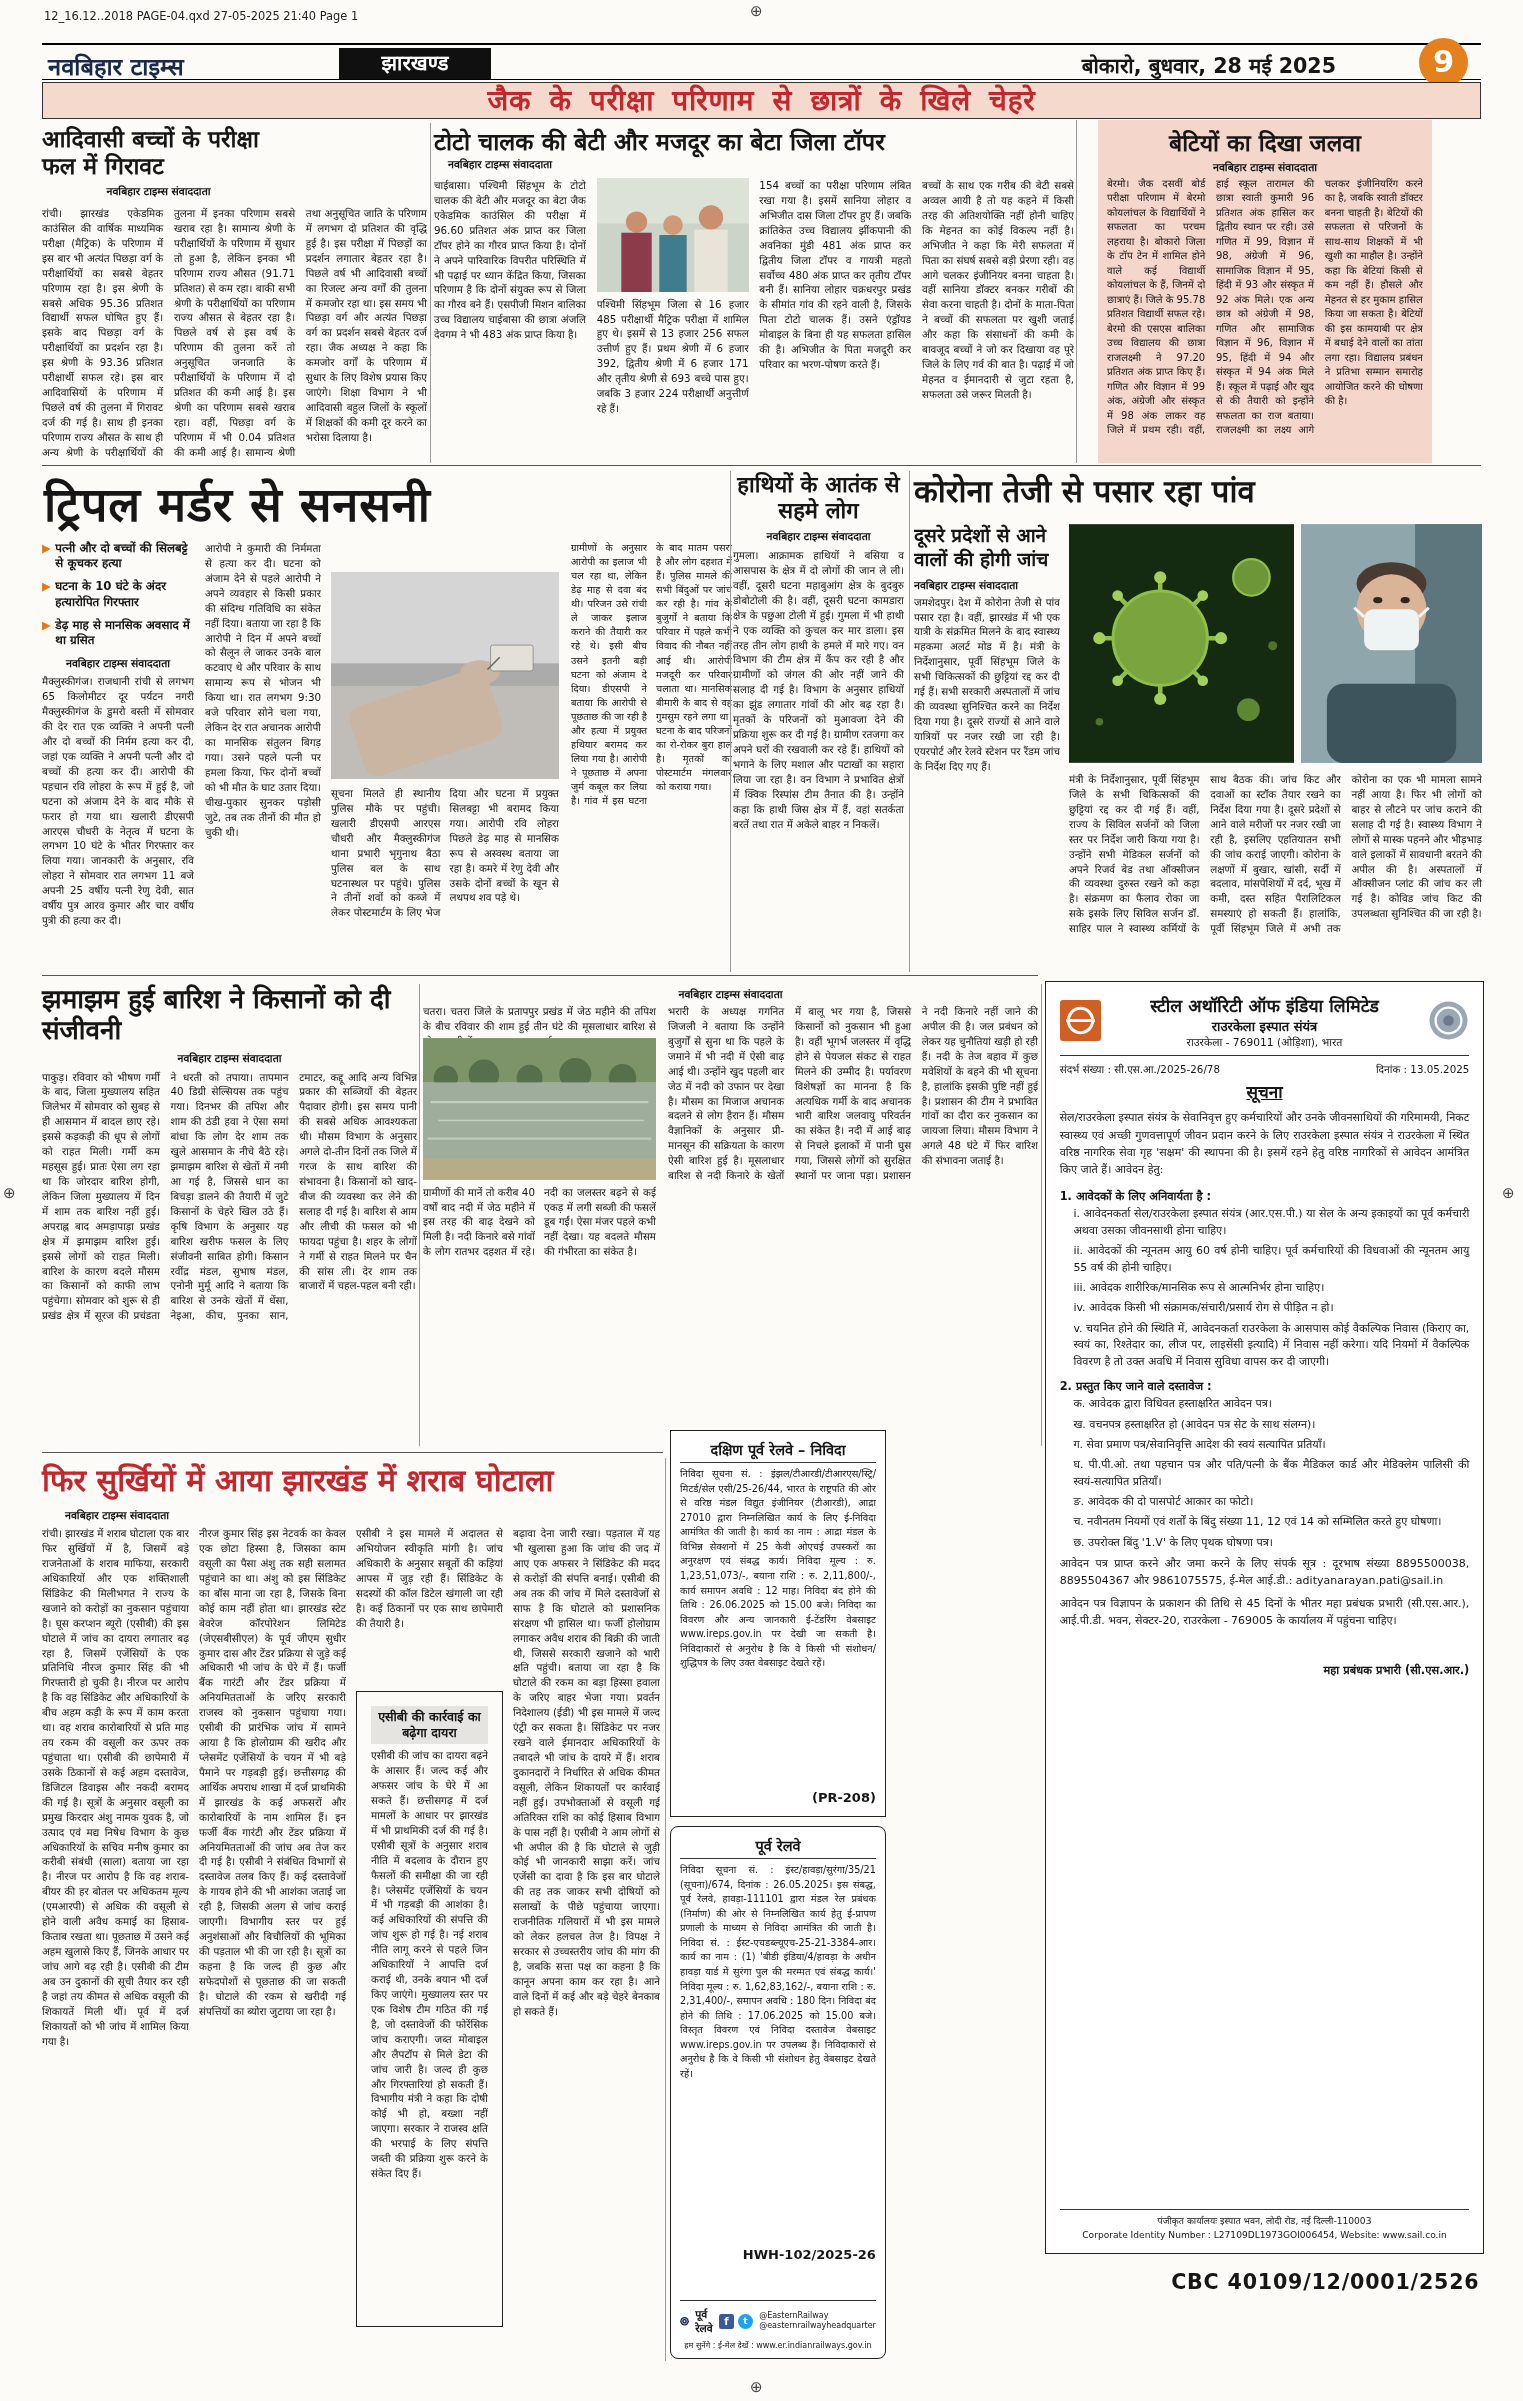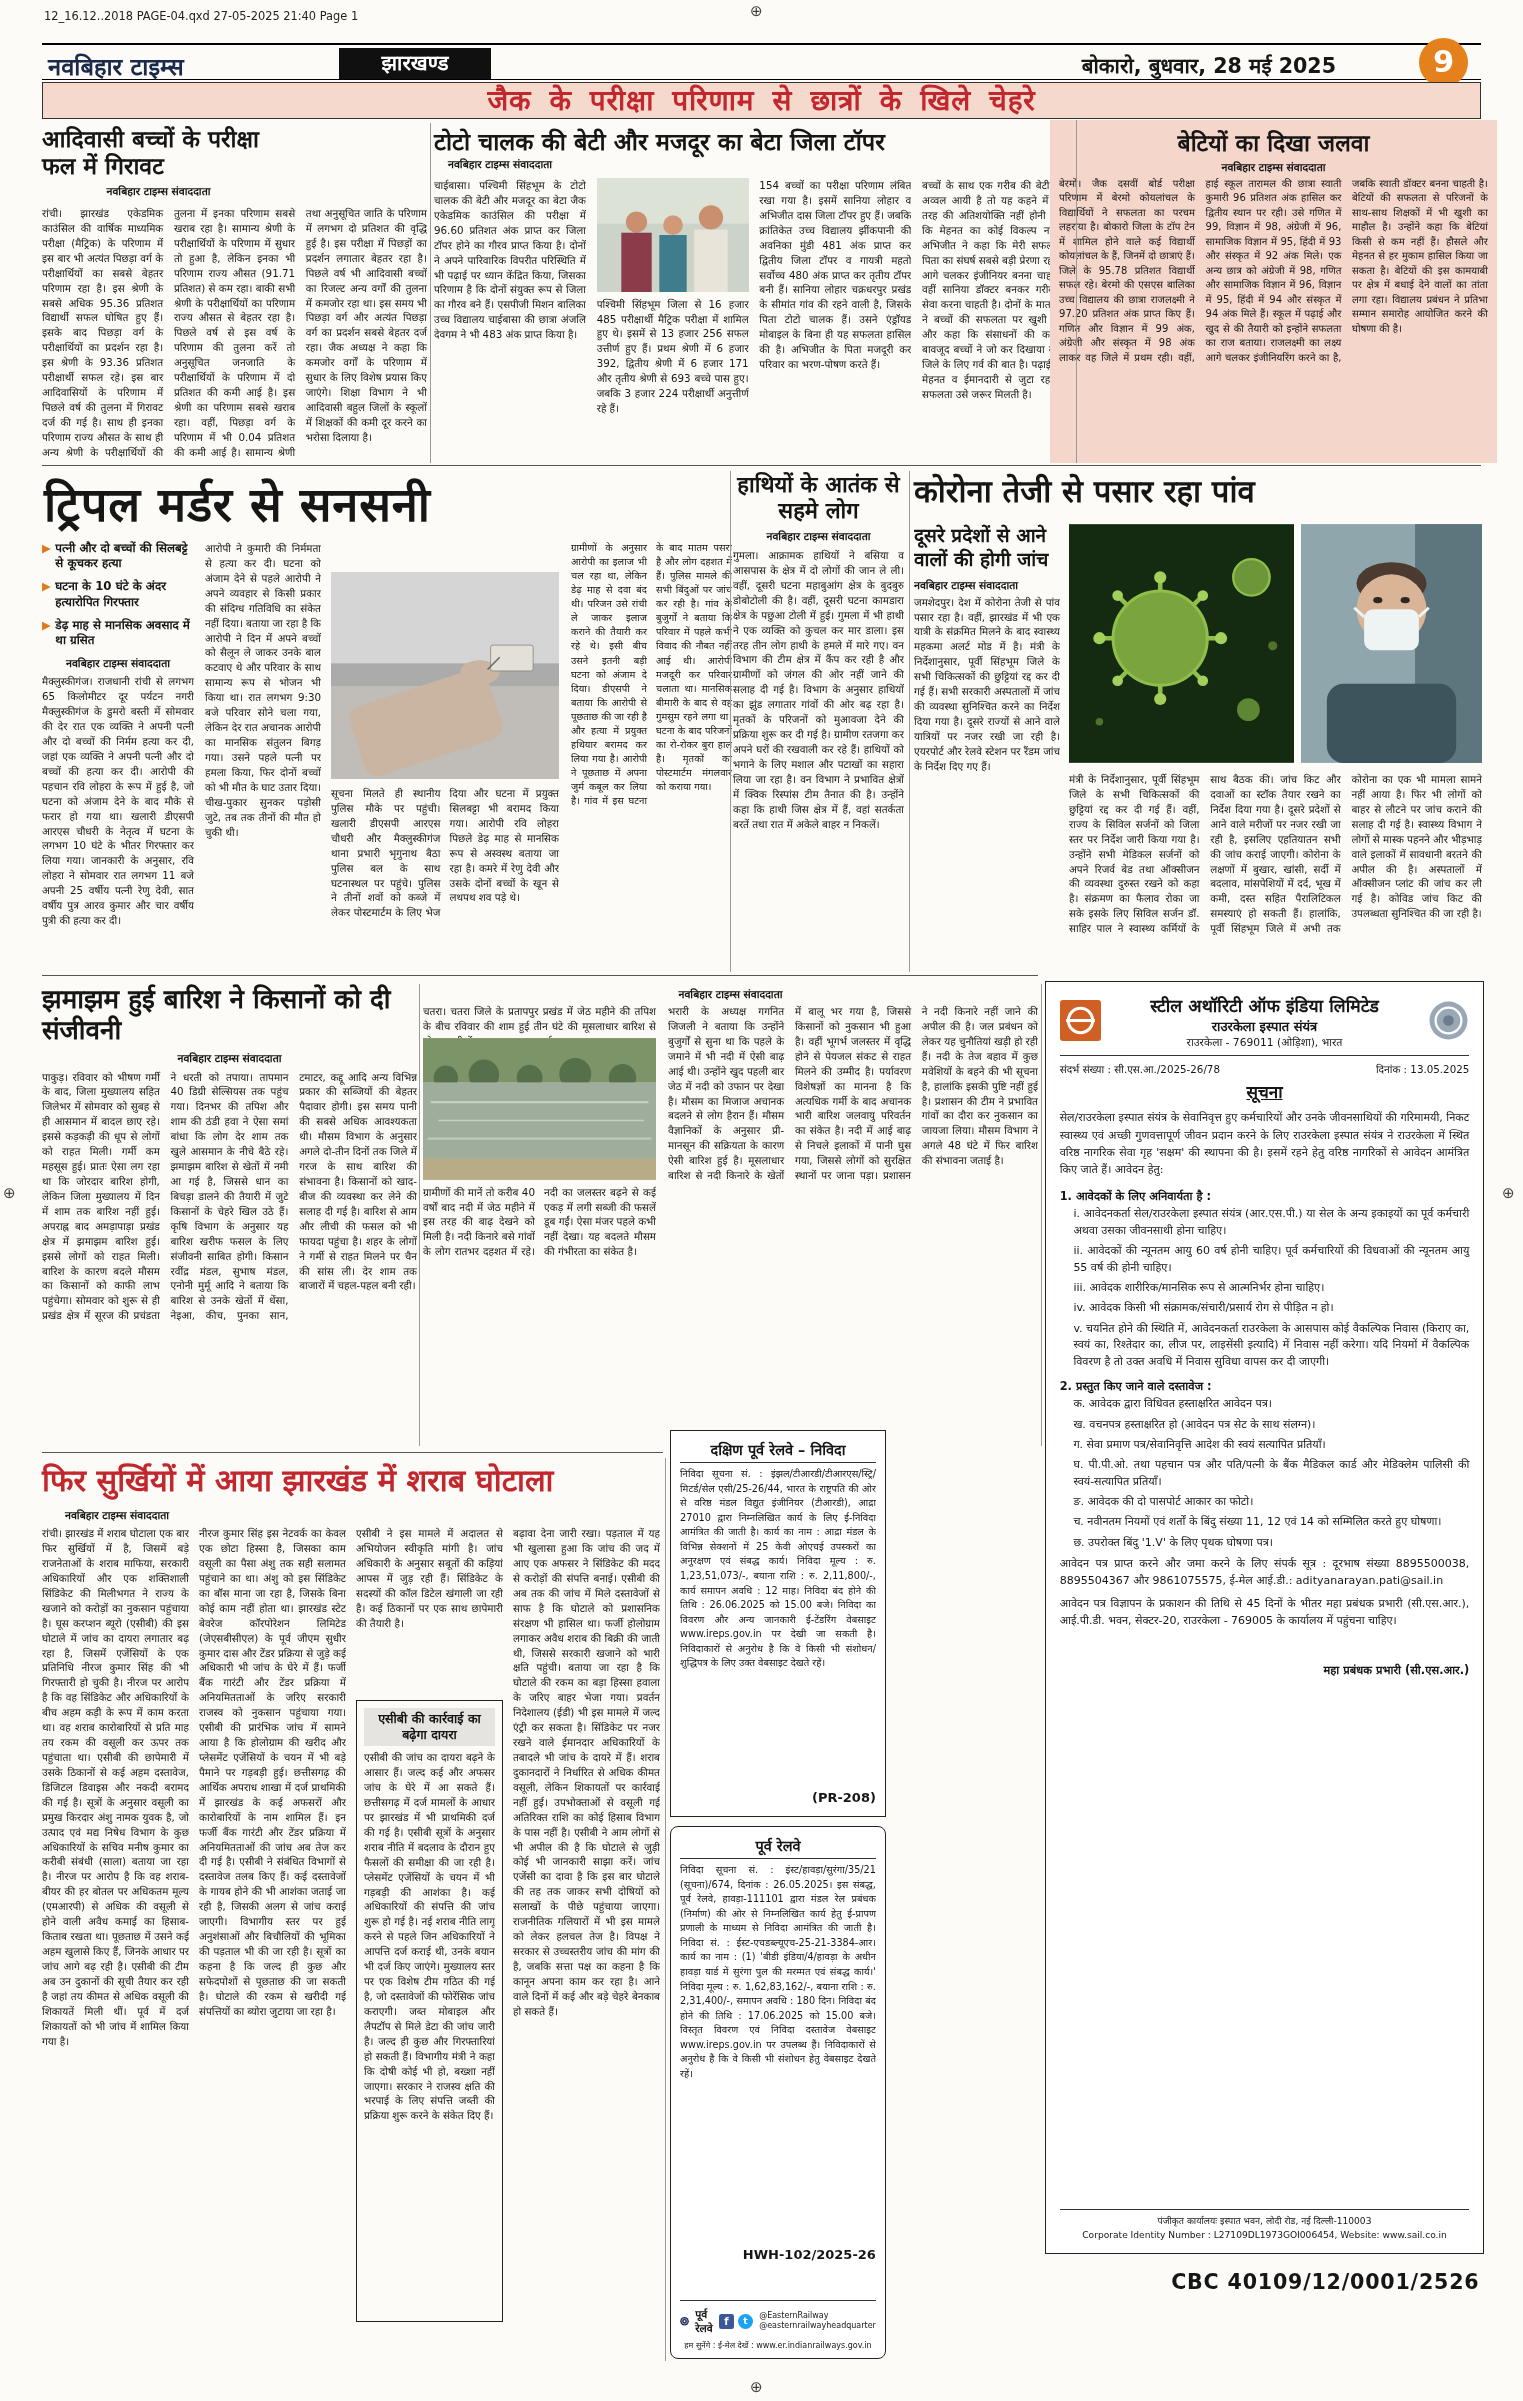--- a/index.html
+++ b/index.html
@@ -80,21 +80,21 @@
   .er-footer { margin-top:auto; display:flex; align-items:center; gap:6.1px; border-top:0.8px solid #333; padding-top:4.6px; }
   .er-name { font-size:10.7px; font-weight:bold; }
   .soc { display:flex; gap:3.8px; }
   .fb { width:15.2px; height:15.2px; background:#3b5998; color:#fff; font-weight:bold; font-size:10px;
         text-align:center; line-height:15.2px; border-radius:2.3px; }
   .tw { width:15.2px; height:15.2px; background:#1da1f2; color:#fff; font-weight:bold; font-size:9.1px;
         text-align:center; line-height:15.2px; border-radius:50%; }
   .handles { font-size:8px; line-height:1.3; }
   .er-listen { font-size:8px; text-align:center; margin-top:3px; }
 
-  .inner-box { border:1.5px solid #222; padding:7px; margin-top:22px; }
+  .inner-box { border:1.5px solid #222; padding:14px; margin-top:13px; }
   .inner-box-head { background:#e6e4e0; font-size:12.6px; font-weight:bold; text-align:center;
                     padding:3px 1.5px; margin-bottom:4.6px; line-height:1.25; }
   .lcol { flex:1; overflow:hidden; }
 </style>
 </head>
 <body>
 
 <div class="sheet">
 
   <div class="abs print-line" style="left:44px;top:9.1px;">12_16.12..2018 PAGE-04.qxd  27-05-2025  21:40  Page 1</div>
@@ -130,21 +130,21 @@
           <rect x="82" y="75" width="36" height="75" fill="#3f7d8c"></rect>
         <circle cx="150" cy="52" r="16" fill="#c98f6e"></circle>
           <rect x="128" y="68" width="44" height="82" fill="#e8e4da"></rect>
       </svg>
       <div class="body-txt" style="margin-top:4.6px;height:161px;">पश्चिमी सिंहभूम जिला से 16 हजार 485 परीक्षार्थी मैट्रिक परीक्षा में शामिल हुए थे। इसमें से 13 हजार 256 सफल उत्तीर्ण हुए हैं। प्रथम श्रेणी में 6 हजार 392, द्वितीय श्रेणी में 6 हजार 171 और तृतीय श्रेणी से 693 बच्चे पास हुए। जबकि 3 हजार 224 परीक्षार्थी अनुत्तीर्ण रहे हैं।</div>
     </div>
     <div class="tcol body-txt">154 बच्चों का परीक्षा परिणाम लंबित रखा गया है। इसमें सानिया लोहार व अभिजीत दास जिला टॉपर हुए हैं। जबकि क्रांतिकेत उच्च विद्यालय झींकपानी की अवनिका मुंडी 481 अंक प्राप्त कर द्वितीय जिला टॉपर व गायत्री महतो सर्वोच्च 480 अंक प्राप्त कर तृतीय टॉपर बनी हैं। सानिया लोहार चक्रधरपुर प्रखंड के सीमांत गांव की रहने वाली है, जिसके पिता टोटो चालक हैं। उसने एंड्रॉयड मोबाइल के बिना ही यह सफलता हासिल की है। अभिजीत के पिता मजदूरी कर परिवार का भरण-पोषण करते हैं।</div>
     <div class="tcol body-txt">बच्चों के साथ एक गरीब की बेटी सबसे अव्वल आयी है तो यह कहने में किसी तरह की अतिशयोक्ति नहीं होनी चाहिए कि मेहनत का कोई विकल्प नहीं है। अभिजीत ने कहा कि मेरी सफलता में पिता का संघर्ष सबसे बड़ी प्रेरणा रही। वह आगे चलकर इंजीनियर बनना चाहता है। वहीं सानिया डॉक्टर बनकर गरीबों की सेवा करना चाहती है। दोनों के माता-पिता ने बच्चों की सफलता पर खुशी जताई और कहा कि संसाधनों की कमी के बावजूद बच्चों ने जो कर दिखाया वह पूरे जिले के लिए गर्व की बात है। पढ़ाई में जो मेहनत व ईमानदारी से जुटा रहता है, सफलता उसे जरूर मिलती है।</div>
   </div>
 
-  <div class="abs pink-box" style="left:1050px;top:120px;width:447px;height:343px;">
+  <div class="abs pink-box" style="left:1098px;top:120px;width:334px;height:343px;">
     <div class="hl-c">बेटियों का दिखा जलवा</div>
     <div class="byline center" style="margin-bottom:3px;">नवबिहार टाइम्स संवाददाता</div>
     <div class="body-txt cols3" style="height:268px;font-size:10px;">बेरमो। जैक दसवीं बोर्ड परीक्षा परिणाम में बेरमो कोयलांचल के विद्यार्थियों ने सफलता का परचम लहराया है। बोकारो जिला के टॉप टेन में शामिल होने वाले कई विद्यार्थी कोयलांचल के हैं, जिनमें दो छात्राएं हैं। जिले के 95.78 प्रतिशत विद्यार्थी सफल रहे। बेरमो की एसएस बालिका उच्च विद्यालय की छात्रा राजलक्ष्मी ने 97.20 प्रतिशत अंक प्राप्त किए हैं। गणित और विज्ञान में 99 अंक, अंग्रेजी और संस्कृत में 98 अंक लाकर वह जिले में प्रथम रही। वहीं, हाई स्कूल तारामल की छात्रा स्वाती कुमारी 96 प्रतिशत अंक हासिल कर द्वितीय स्थान पर रही। उसे गणित में 99, विज्ञान में 98, अंग्रेजी में 96, सामाजिक विज्ञान में 95, हिंदी में 93 और संस्कृत में 92 अंक मिले। एक अन्य छात्र को अंग्रेजी में 98, गणित और सामाजिक विज्ञान में 96, विज्ञान में 95, हिंदी में 94 और संस्कृत में 94 अंक मिले हैं। स्कूल में पढ़ाई और खुद से की तैयारी को इन्होंने सफलता का राज बताया। राजलक्ष्मी का लक्ष्य आगे चलकर इंजीनियरिंग करने का है, जबकि स्वाती डॉक्टर बनना चाहती है। बेटियों की सफलता से परिजनों के साथ-साथ शिक्षकों में भी खुशी का माहौल है। उन्होंने कहा कि बेटियां किसी से कम नहीं हैं। हौसले और मेहनत से हर मुकाम हासिल किया जा सकता है। बेटियों की इस कामयाबी पर क्षेत्र में बधाई देने वालों का तांता लगा रहा। विद्यालय प्रबंधन ने प्रतिभा सम्मान समारोह आयोजित करने की घोषणा की है।</div>
   </div>
 
   <div class="hrule" style="left:42px;top:465px;width:1439px;"></div>
   <div class="vrule" style="left:430px;top:123px;height:340px;"></div>
   <div class="vrule" style="left:1076px;top:120px;height:343px;"></div>
 
   <div class="abs hl-d" style="left:44px;top:471px;width:685px;">ट्रिपल मर्डर से सनसनी</div>

